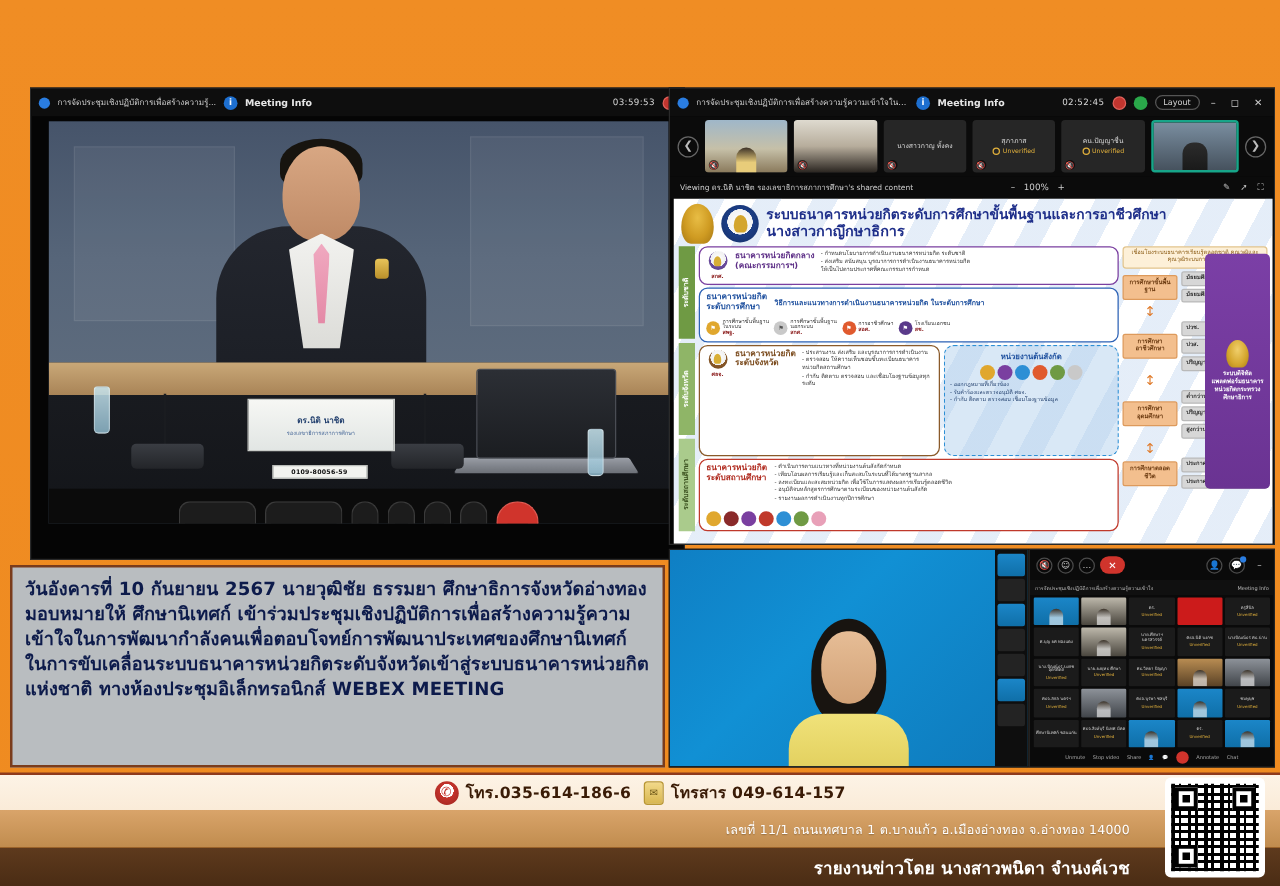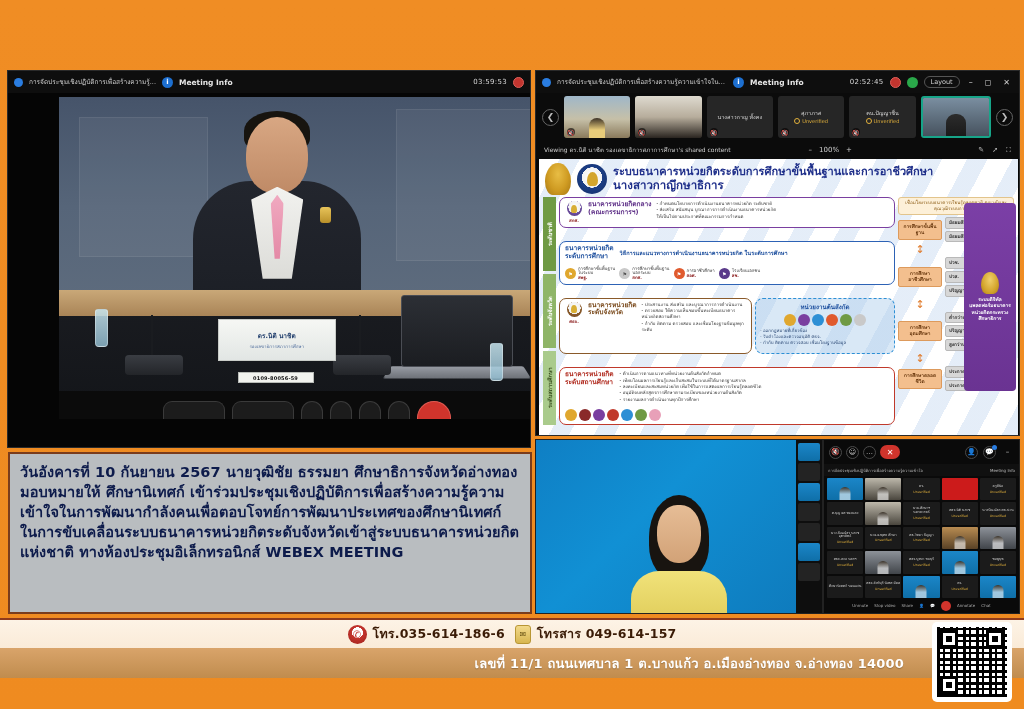--- a/index.html
+++ b/index.html
@@ -61,21 +61,21 @@
   }
 
   
   #media {
     position: absolute; left: 0; top: 66px; width: 1024px; height: 552px;
   }
   .panel { position: absolute; background: #050505; overflow: hidden; }
 
   
   #left-panel {
-    left: 7px; top: 4px; width: 524px; height: 378px;
+    left: 24px; top: 4px; width: 524px; height: 378px;
     border: 1px solid #2a2a2a;
   }
   .wx-titlebar {
     position: relative; height: 22px; background: #0e0e0e;
     display: flex; align-items: center; padding: 0 6px; gap: 6px;
   }
   .wx-dot-icon {
     width: 9px; height: 9px; border-radius: 50%;
     background: #2a7de1; flex: none;
   }
@@ -104,21 +104,20 @@
     border: 1px solid #555; border-radius: 9px; color:#d0d0d0;
     font-size: 6.5px; padding: 1px 6px; white-space: nowrap;
   }
   .wx-win-ctl { color:#cfcfcf; font-size:8px; padding:0 3px; }
 
   #left-video {
     position: absolute; left: 14px; top: 26px;
     width: 496px; height: 322px;
     background: linear-gradient(180deg,#1d2733 0%, #2b3846 40%, #3c4a59 100%);
     overflow: hidden;
-    margin-left: 37px;
   }
   
   .room-wall {
     position:absolute; left:0; top:0; width:100%; height:62%;
     background: linear-gradient(180deg,#46546a 0%, #566579 55%, #5d6b7d 100%);
   }
   .room-wall-panel {
     position:absolute; background: rgba(255,255,255,.05);
     border: 1px solid rgba(255,255,255,.07);
   }
@@ -332,21 +331,21 @@
   .slide-body { position:relative; display:flex; height: 232px; padding: 0 4px 4px 4px; gap: 3px; }
   .level-rail { width: 13px; display:flex; flex-direction:column; gap:3px; flex:none; }
   .rail-cell {
     flex:1; display:flex; align-items:center; justify-content:center;
     writing-mode: vertical-rl; transform: rotate(180deg);
     color:#ffffff; font-size: 5.6px; font-weight:bold; text-align:center;
   }
   .rail-1 { background:#6f9a44; }
   .rail-2 { background:#8fb567; }
   .rail-3 { background:#aacb8c; color:#3c5220; }
-  .center-col { flex:1 1 auto; display:flex; flex-direction:column; gap:13px;justify-content:center; }
+  .center-col { flex:1 1 auto; display:flex; flex-direction:column; gap:2px;justify-content:center; }
   .box {
     position:relative; border-radius: 7px; background:#fff;
     padding: 3px 5px; display:flex; gap:5px; align-items:flex-start;
   }
   .box.purple { border: 1.2px solid #7a3fa0; }
   .box.blue   { border: 1.2px solid #2d62b5; }
   .box.brown  { border: 1.2px solid #8a5a2a; }
   .box.red    { border: 1.2px solid #c0392b; }
   .box-badge { width:18px; flex:none; display:flex; flex-direction:column; align-items:center; gap:1px; }
   .badge-circ {
@@ -559,21 +558,21 @@
   .ic-globe:after {
     content:""; position:absolute; left:30%; top:18%; width:58%; height:64%;
     background:#e2542e; border-radius:40% 60% 50% 50%;
   }
   #f-row2 {
     position:absolute; left:0; top:30px; width:100%; height:30px;
     background: linear-gradient(180deg,#d9a46a 0%, #c08c4e 100%);
     display:flex; align-items:center; justify-content:flex-end;
     padding-right: 120px;
   }
-  #f-row2 .addr { color:#ffffff; font-size:13px; font-weight:bold; letter-spacing:.2px;
+  #f-row2 .addr { color:#ffffff; font-size:10px; font-weight:normal; letter-spacing:.2px;
                   text-shadow:0 1px 1px rgba(0,0,0,.25); }
   #f-row3 {
     position:absolute; left:0; top:60px; width:100%; height:31px;
     background: linear-gradient(180deg,#5e3a1d 0%, #4a2c14 100%);
     display:flex; align-items:center; justify-content:flex-end;
     padding-right: 120px;
   }
   #f-row3 .rep { color:#ffffff; font-size:13.5px; font-weight:bold; letter-spacing:.2px; }
   #qr {
     position:absolute; right: 12px; top: 4px; width: 80px; height: 80px;
@@ -1075,20 +1074,23 @@
       <div class="f-item">
         <span class="ic-fax">✉</span>
         <span class="lbl">โทรสาร 049-614-157</span>
       </div>
     </div>
 
     <div id="f-row2">
       <span class="addr">เลขที่ 11/1 ถนนเทศบาล 1  ต.บางแก้ว  อ.เมืองอ่างทอง  จ.อ่างทอง 14000</span>
     </div>
 
+    <div id="f-row3">
+      <span class="rep">รายงานข่าวโดย นางสาวพนิดา จำนงค์เวช</span>
+    </div>
 
     <div id="qr">
       <div class="qrimg"></div>
       <div class="fp fp1"></div>
       <div class="fp fp2"></div>
       <div class="fp fp3"></div>
     </div>
   </div>
 
 </div>

